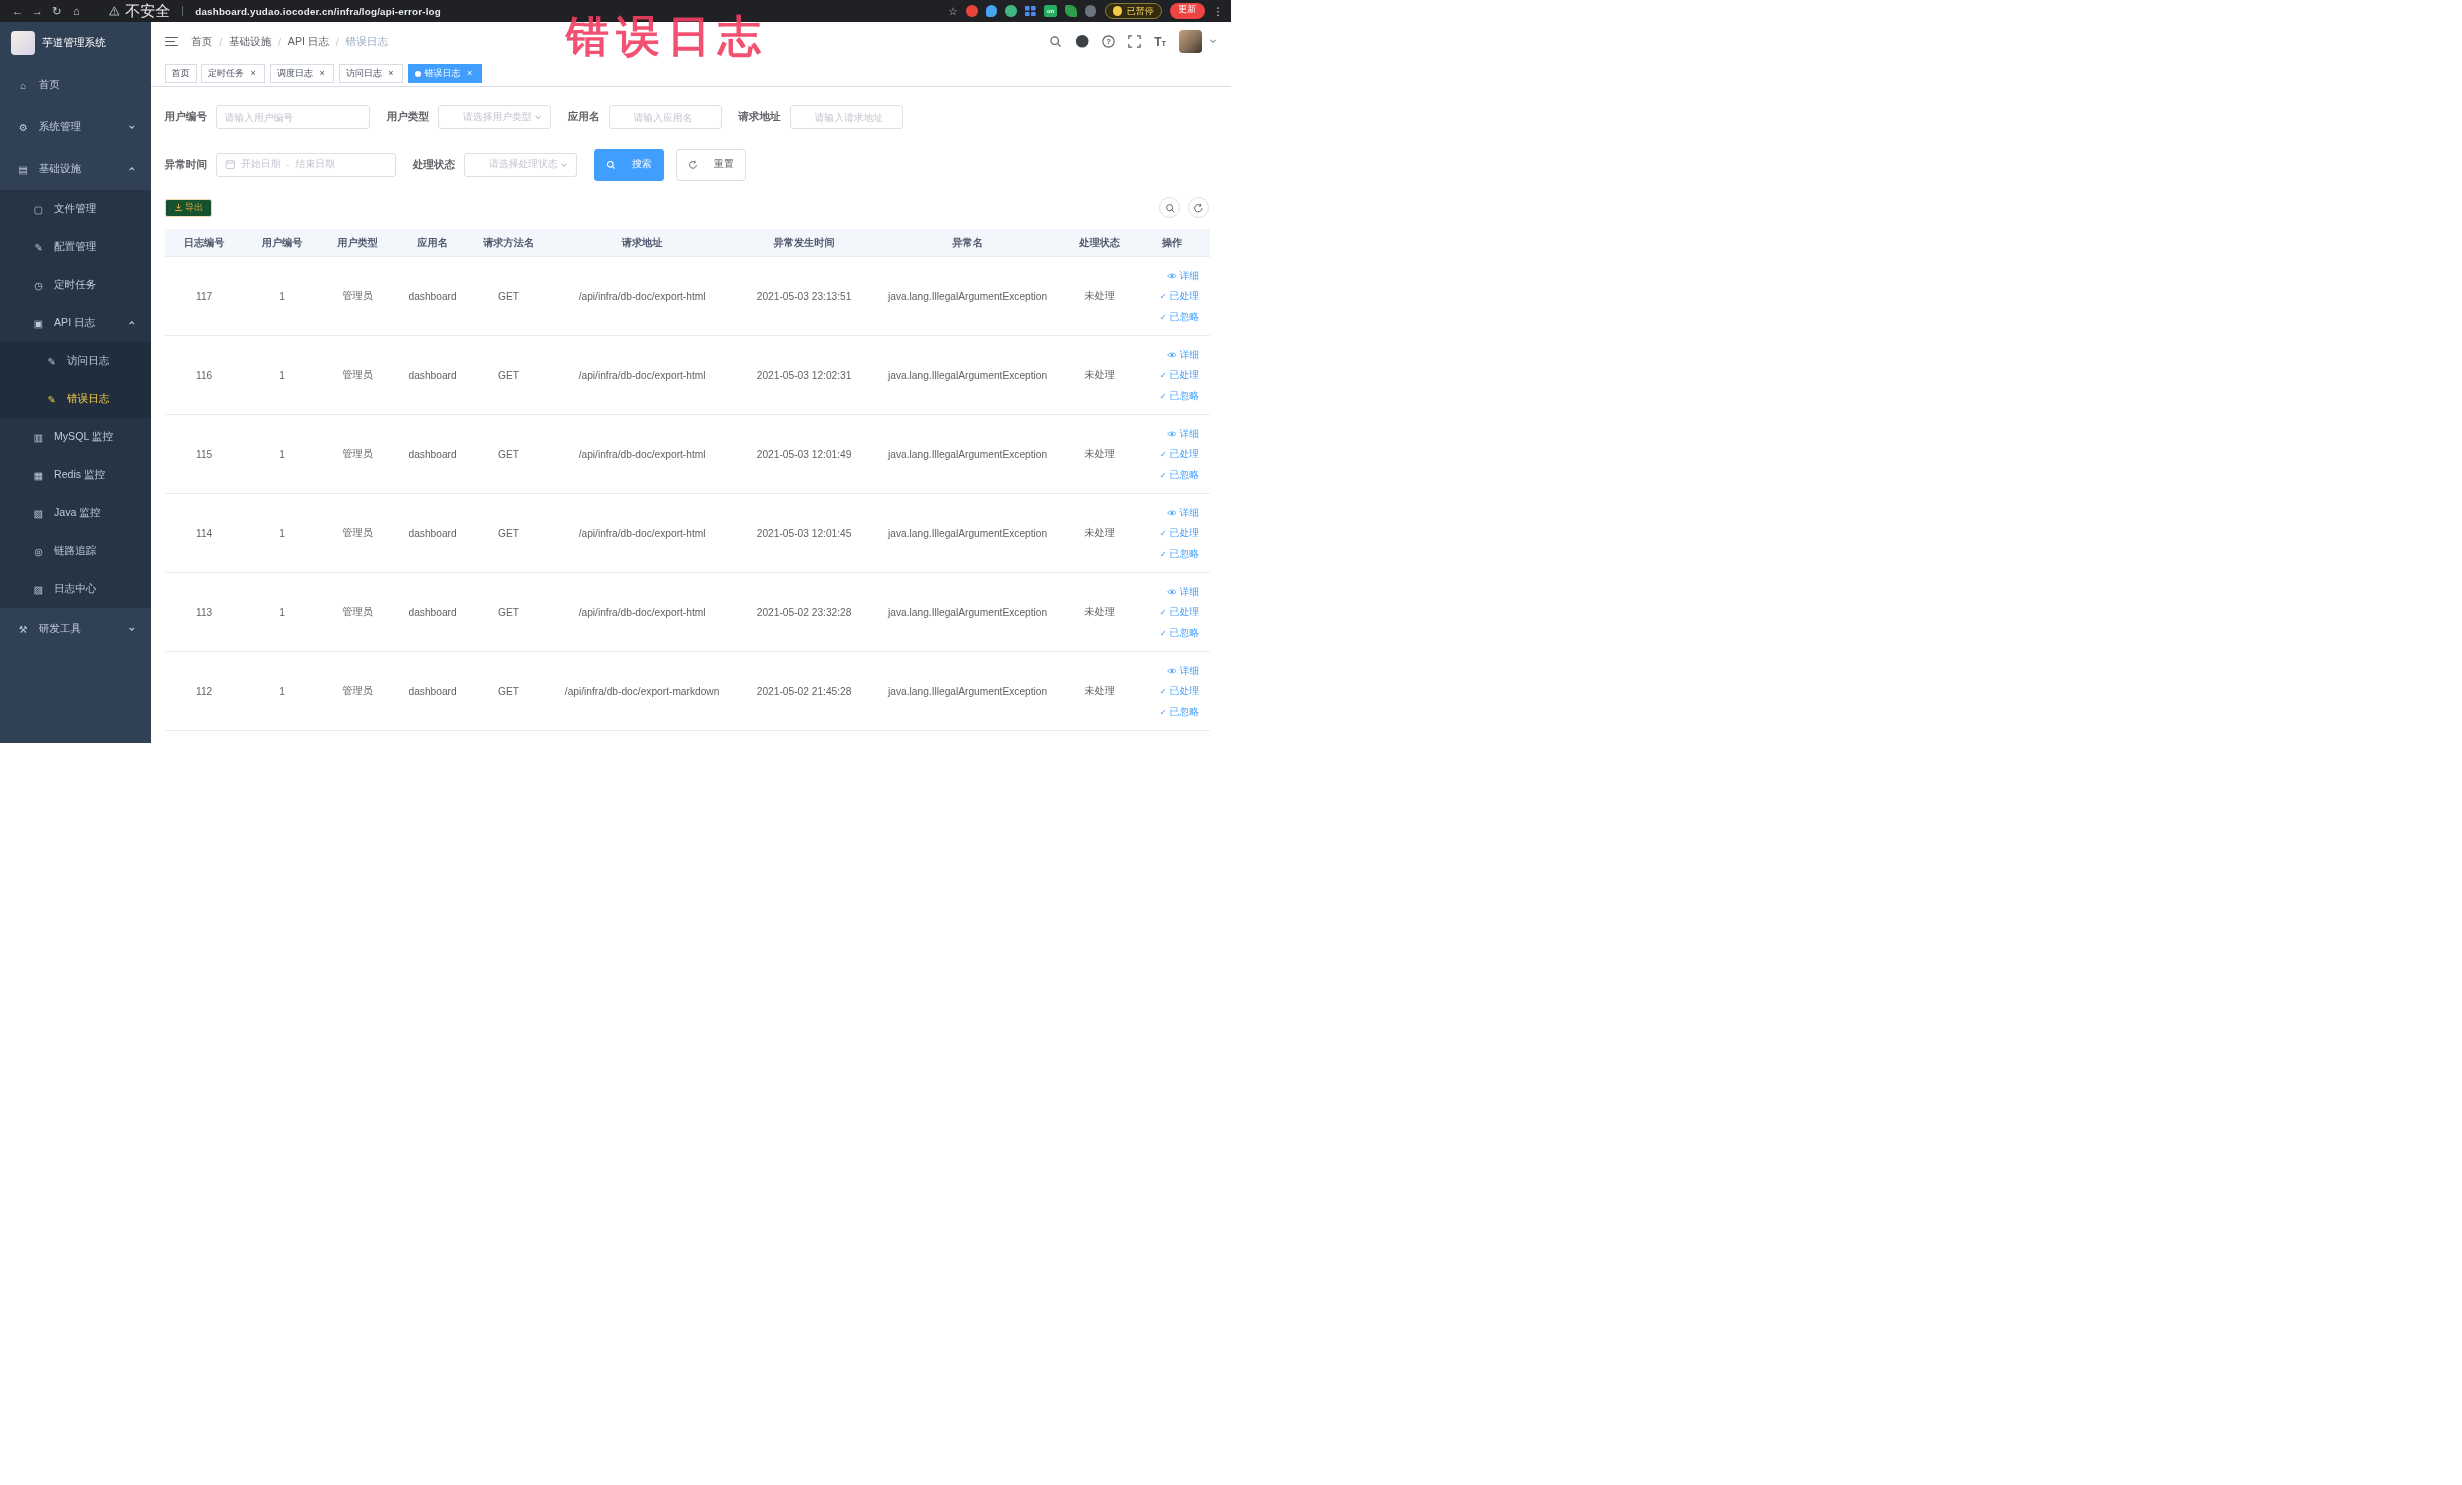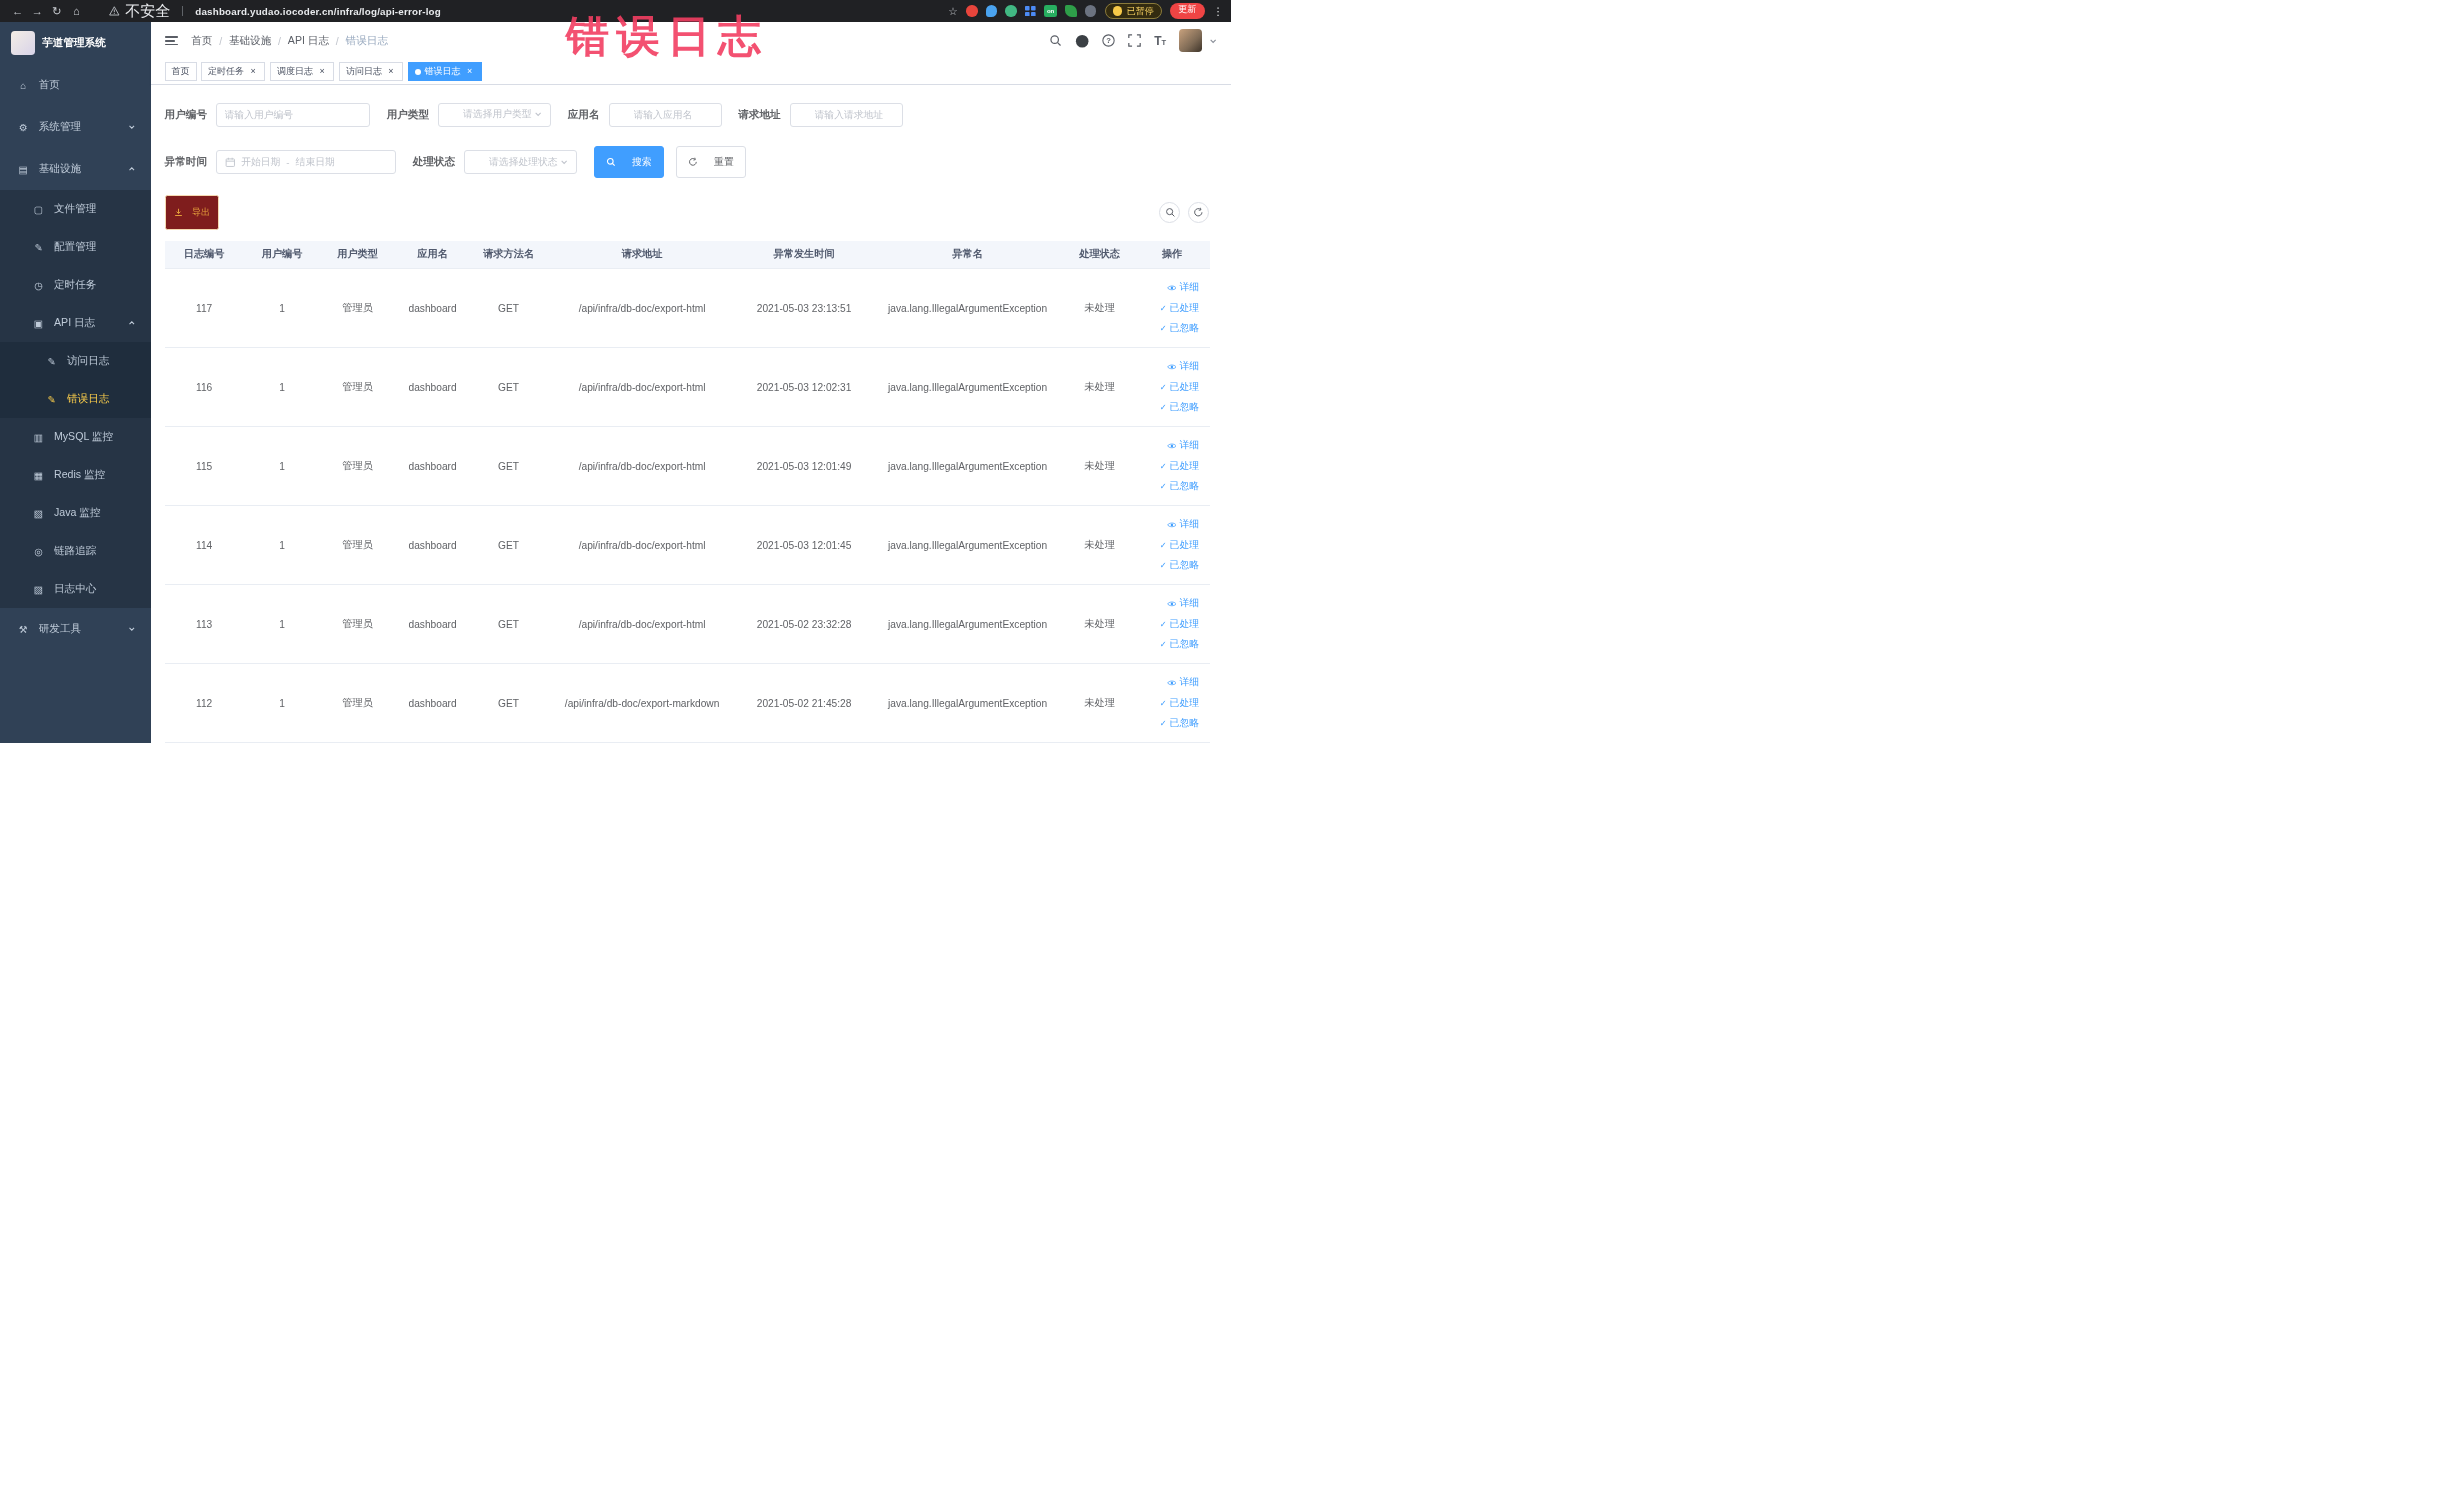--- a/index.html
+++ b/index.html
@@ -28,21 +28,21 @@
 .update-pill { height: 16px; padding: 0 8.3px; border-radius: 8.3px; background: #ef4444; color: #fff; font-size: 9px; display: flex; align-items: flex-start; cursor: pointer; }
 .kebab { font-size: 10.6px; color: #e8eaed; cursor: pointer; }
 
 
 .app { display: flex; height: 721px; }
 
 
 .sidebar { width: 151px; flex-shrink: 0; background: #304156; color: #bfcbd9; font-size: 10.6px; overflow: hidden; }
 .logo-row { height: 42px; display: flex; align-items: center; padding-left: 10.6px; gap: 7.6px; cursor: pointer; }
 .logo-img { width: 24px; height: 24px; border-radius: 3.8px; background: linear-gradient(135deg,#f4eee6,#d8d3e8); flex-shrink: 0; }
-.logo-title { color: #fff; font-weight: 700; font-size: 10.6px; }
+.logo-title { color: #fff; font-weight: 400; font-size: 10.6px; }
 .mi { display: flex; align-items: center; height: 42px; padding-left: 16.7px; cursor: pointer; position: relative; }
 .mi .ic { width: 13px; margin-right: 9px; font-size: 9.8px; text-align: center; flex-shrink: 0; }
 .mi .arrow { position: absolute; right: 15px; top: 50%; transform: translateY(-50%); }
 .l2 { height: 38px; padding-left: 32px; background: #263445; }
 .l3 { height: 38px; padding-left: 45px; background: #1f2d3d; }
 .mi.active { color: #ffd04b; }
 
 
 .main { flex: 1; display: flex; flex-direction: column; background: #fff; min-width: 0; }
 .app-header { height: 39px; display: flex; align-items: center; background: #fff; padding: 0 13.6px; }
@@ -85,21 +85,21 @@
 .selectbox { justify-content: space-between; cursor: pointer; }
 .ph { color: #c0c4cc; }
 .daterange { gap: 6px; cursor: pointer; }
 .daterange .cal { color: #c0c4cc; display: flex; flex-shrink: 0; }
 .btn { height: 32px; border-radius: 3px; font-size: 9.8px; display: inline-flex; align-items: center; gap: 16px; cursor: pointer; border: 0.8px solid transparent; }
 .btn-primary { background: #409eff; border-color: #409eff; color: #fff; padding: 0 11.4px; }
 .btn-plain { background: #fff; border-color: #dcdfe6; color: #606266; padding: 0 11.4px; margin-left: 12px; }
 
 
 .toolbar { display: flex; align-items: center; justify-content: space-between; margin-bottom: 10.6px; }
-.btn-export { height: 35px; background: #7f1d1d; border: 0.8px solid #f5dab1; color: #e6a23c; border-radius: 2.3px; padding: 0 8.3px; font-size: 9px; display: inline-flex; align-items: center; gap: 9px; cursor: pointer; }
+.btn-export { height: 18px; background: #14532d; border: 0.8px solid #f5dab1; color: #e6a23c; border-radius: 2.3px; padding: 0 8.3px; font-size: 9px; display: inline-flex; align-items: center; gap: 2px; cursor: pointer; }
 .tb-right { display: flex; align-items: center; }
 .circle-btn { width: 21px; height: 21px; border-radius: 50%; border: 0.8px solid #dcdfe6; background: #fff; color: #5a5e66; display: flex; align-items: center; justify-content: center; margin-left: 7.6px; cursor: pointer; }
 
 
 table { width: 100%; border-collapse: collapse; table-layout: fixed; }
 th { height: 28px; background: #f3f6fb; font-size: 10.2px; font-weight: 700; color: #515a6e; border-bottom: 0.8px solid #e9edf3; padding: 0 3px; white-space: nowrap; }
 td { height: 79px; text-align: center; font-size: 10.2px; color: #606266; border-bottom: 0.8px solid #e9edf3; padding: 0 3px; overflow: hidden; white-space: nowrap; }
 .op-cell { text-align: right; padding-right: 10.6px; }
 .oplink { display: flex; justify-content: flex-end; align-items: center; gap: 3px; color: #409eff; font-size: 9.8px; line-height: 20.4px; cursor: pointer; text-decoration: none; text-align: right; }
 .ck { font-size: 8.3px; }

